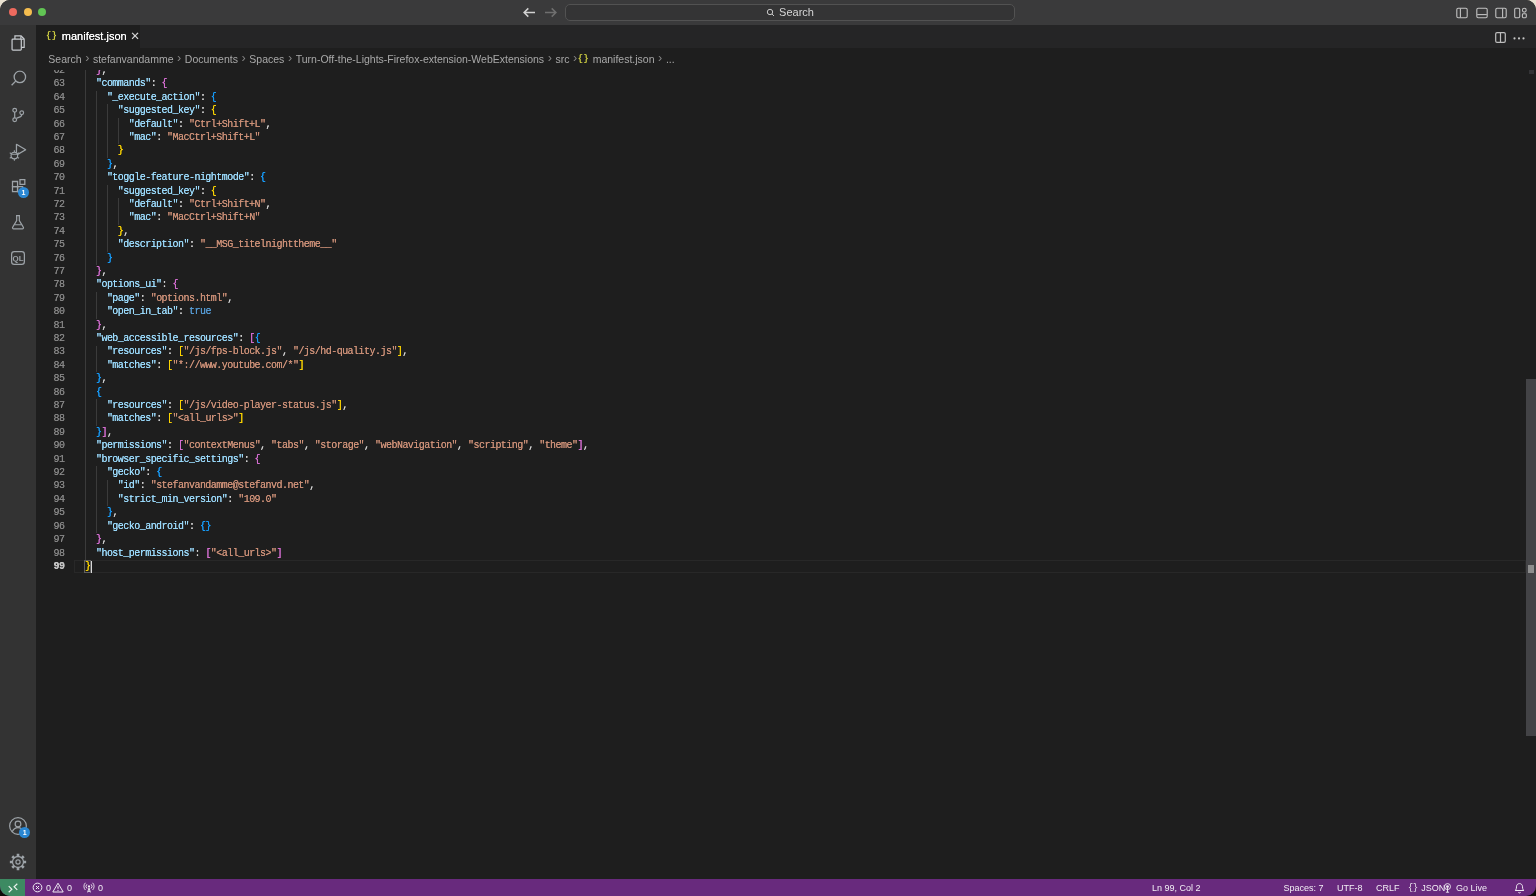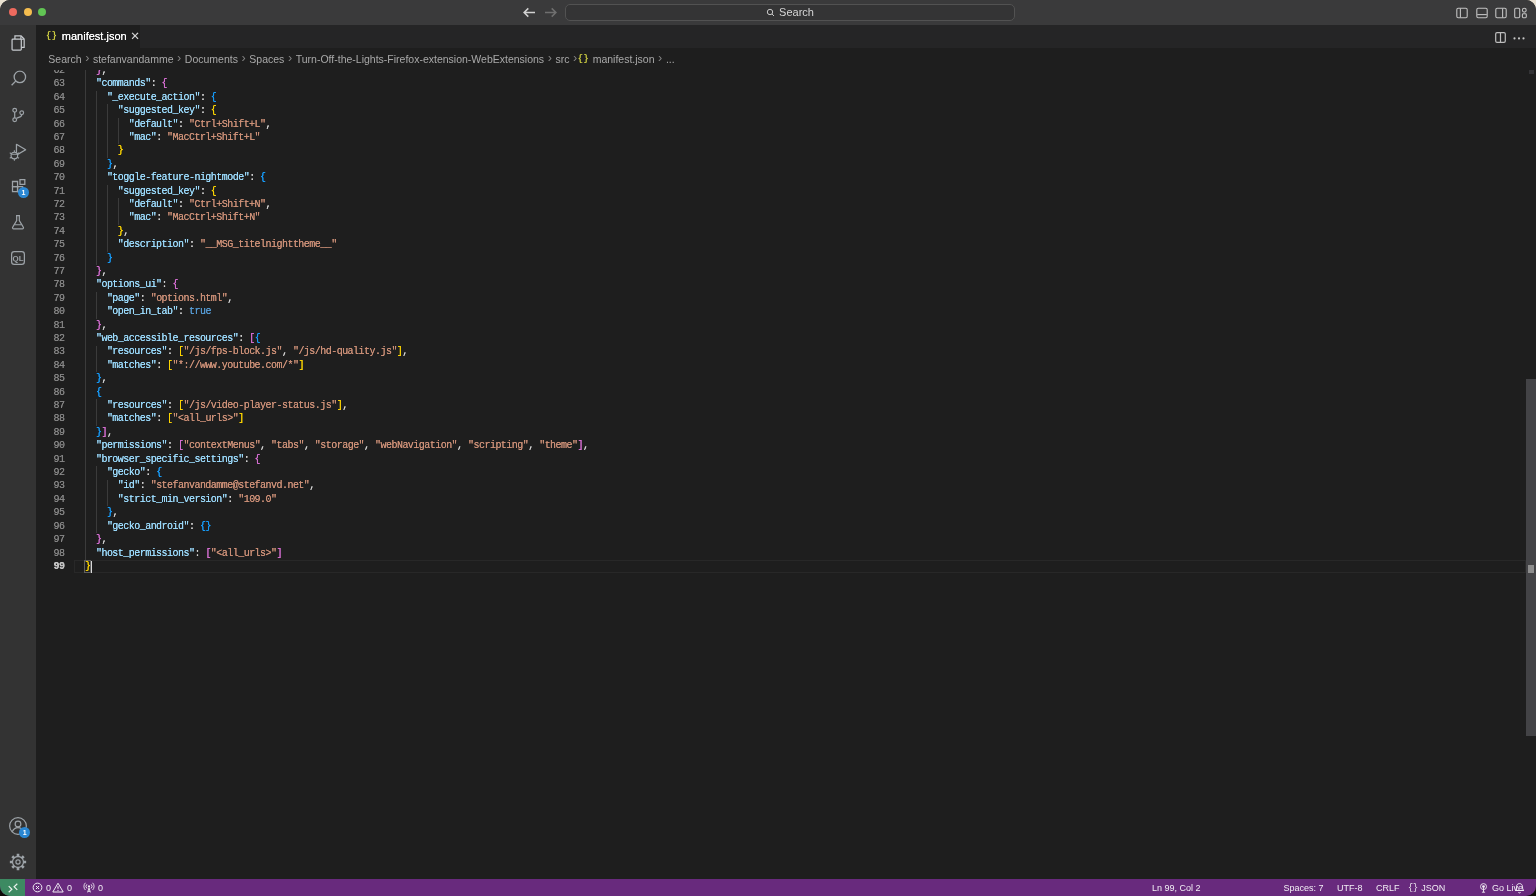--- a/index.html
+++ b/index.html
@@ -343,21 +343,21 @@
     <div class="sitem" style="left:1337px">
         <span>UTF-8</span>
       </div>
     <div class="sitem" style="left:1376px">
         <span>CRLF</span>
       </div>
     <div class="sitem" style="left:1408px">
         <span style="font-family:'Liberation Mono',monospace;font-size:8.5px">{}</span>
         <span>JSON</span>
       </div>
-    <div class="sitem" style="left:1478px">
+    <div class="sitem" style="left:1442px">
         <svg width="11" height="11" viewBox="0 0 11 11" style="">
           <circle cx="5.5" cy="4.6" r="1.4" fill="#f0ecf3"></circle>
           <circle cx="5.5" cy="4.6" r="3.0" fill="none" stroke="#f0ecf3" stroke-width="0.9"></circle>
           <path d="M5.5 6v4.2 M3.9 10.2h3.2" stroke="#f0ecf3" stroke-width="0.9"></path>
         </svg>
         <span>Go Live</span>
       </div>
     <div class="sitem" style="left:1514px">
         <svg width="11" height="12" viewBox="0 0 11 12" style="">
           <path d="M5.5 1.6c1.9 0 3 1.4 3 3.2 0 2.6.9 3.3 1.4 3.7H1.1c.5-.4 1.4-1.1 1.4-3.7 0-1.8 1.1-3.2 3-3.2z" fill="none" stroke="#f0ecf3" stroke-width="1"></path>

